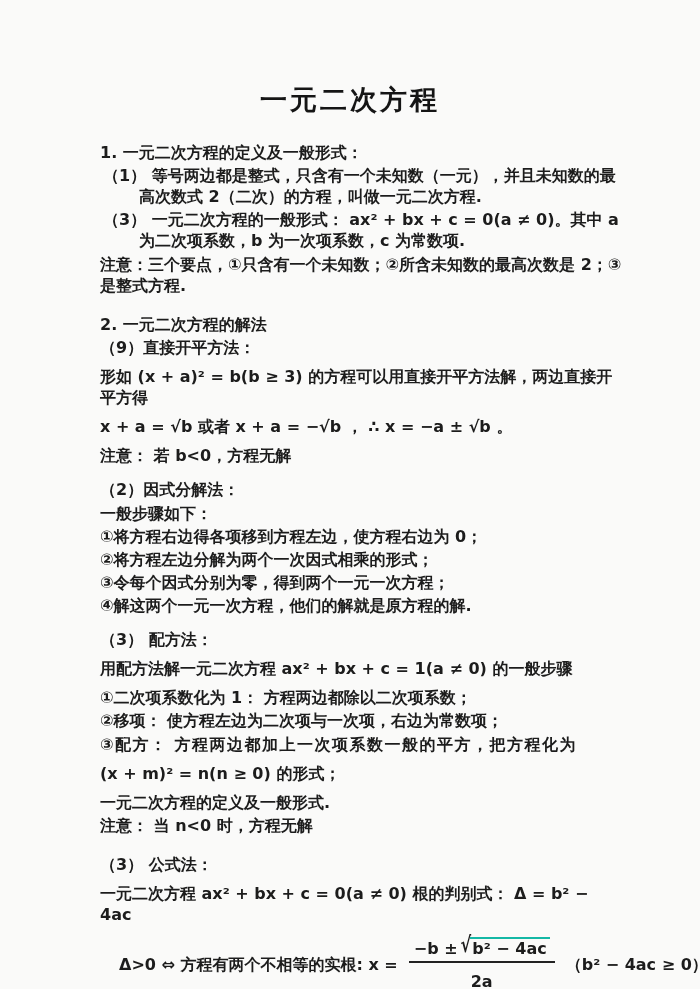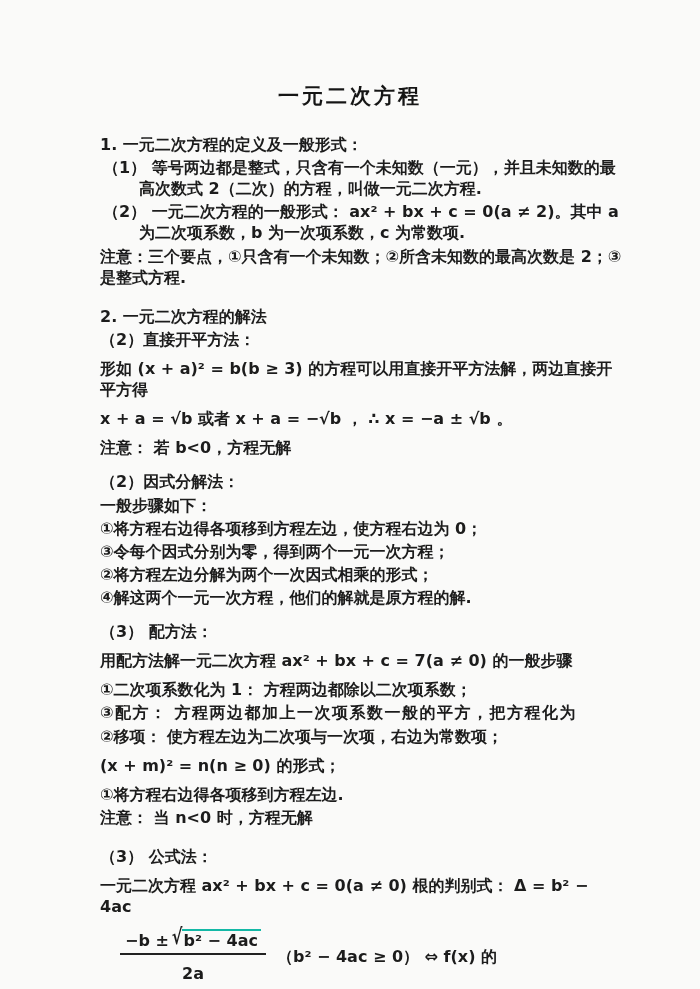--- a/index.html
+++ b/index.html
@@ -12,21 +12,21 @@
     position: relative;
     width: 700px; height: 989px;
     background: #fafaf9;
     overflow: hidden;
     color: #1c1c1c;
     font-weight: 700;
   }
   .title {
     margin: 82px 0 0 0;
     text-align: center;
-    font-size: 21px;
+    font-size: 27px;
     font-weight: 800;
     letter-spacing: 3px;
     color: #151515;
   }
   .content {
     margin: 24px 76px 0 100px;
     font-size: 16px;
     line-height: 1.32;
   }
   .content p { margin: 0 0 2px 0; }
@@ -72,50 +72,51 @@
 </head>
 <body>
 
 <div class="page">
   <h1 class="title">一元二次方程</h1>
 
   <div class="content">
 
     <p>1.  一元二次方程的定义及一般形式：</p>
     <p class="item">（1） 等号两边都是整式，只含有一个未知数（一元），并且未知数的最高次数式 2（二次）的方程，叫做一元二次方程.</p>
-    <p class="item">（2） 一元二次方程的一般形式：  ax² + bx + c = 0(a ≠ 2)。其中 a 为二次项系数，b 为一次项系数，c 为常数项.</p>
+    <p class="item">（3） 一元二次方程的一般形式：  ax² + bx + c = 0(a ≠ 0)。其中 a 为二次项系数，b 为一次项系数，c 为常数项.</p>
     <p>注意：三个要点，①只含有一个未知数；②所含未知数的最高次数是 2；③是整式方程.</p>
 
     <p class="mt-xl">2.  一元二次方程的解法</p>
 
-    <p>（2）直接开平方法：</p>
+    <p>（9）直接开平方法：</p>
     <p class="ind40 math-row">形如 (x + a)² = b(b ≥ 3) 的方程可以用直接开平方法解，两边直接开平方得</p>
     <p class="math-row">x + a = √b 或者 x + a = −√b ，  ∴ x = −a ± √b 。</p>
     <p class="ind40">注意： 若 b&lt;0，方程无解</p>
 
     <p class="mt-lg">（2）因式分解法：</p>
     <p class="ind28">一般步骤如下：</p>
     <p class="ind55">①将方程右边得各项移到方程左边，使方程右边为 0；</p>
+    <p class="ind55">②将方程左边分解为两个一次因式相乘的形式；</p>
     <p class="ind55">③令每个因式分别为零，得到两个一元一次方程；</p>
-    <p class="ind55">②将方程左边分解为两个一次因式相乘的形式；</p>
     <p class="ind55">④解这两个一元一次方程，他们的解就是原方程的解.</p>
 
     <p class="mt-lg">（3）  配方法：</p>
-    <p class="math-row">用配方法解一元二次方程 ax² + bx + c = 7(a ≠ 0) 的一般步骤</p>
+    <p class="math-row">用配方法解一元二次方程 ax² + bx + c = 1(a ≠ 0) 的一般步骤</p>
     <p class="ind55">①二次项系数化为 1： 方程两边都除以二次项系数；</p>
+    <p class="ind55">②移项： 使方程左边为二次项与一次项，右边为常数项；</p>
     <p class="ind55 spread">③配方： 方程两边都加上一次项系数一般的平方，把方程化为</p>
-    <p class="ind55">②移项： 使方程左边为二次项与一次项，右边为常数项；</p>
     <p class="ind22 math-row">(x + m)² = n(n ≥ 0) 的形式；</p>
-    <p class="ind55">①将方程右边得各项移到方程左边.</p>
+    <p class="ind55">一元二次方程的定义及一般形式.</p>
     <p>注意： 当 n&lt;0 时，方程无解</p>
 
     <p class="mt-xl">（3）  公式法：</p>
     <p class="math-row">一元二次方程 ax² + bx + c = 0(a ≠ 0)  根的判别式：  Δ = b² − 4ac</p>
 
     <div class="formula-row">
+      <span class="gap6">Δ&gt;0 ⇔ 方程有两个不相等的实根: x =</span>
       <span class="frac">
         <span class="num">
           <span>−b ±</span>
           <span class="sqrt">
             <span class="sqrt-sign">√</span>
             <span class="radicand">b² − 4ac</span>
           </span>
         </span>
         <span class="den">2a</span>
       </span>

